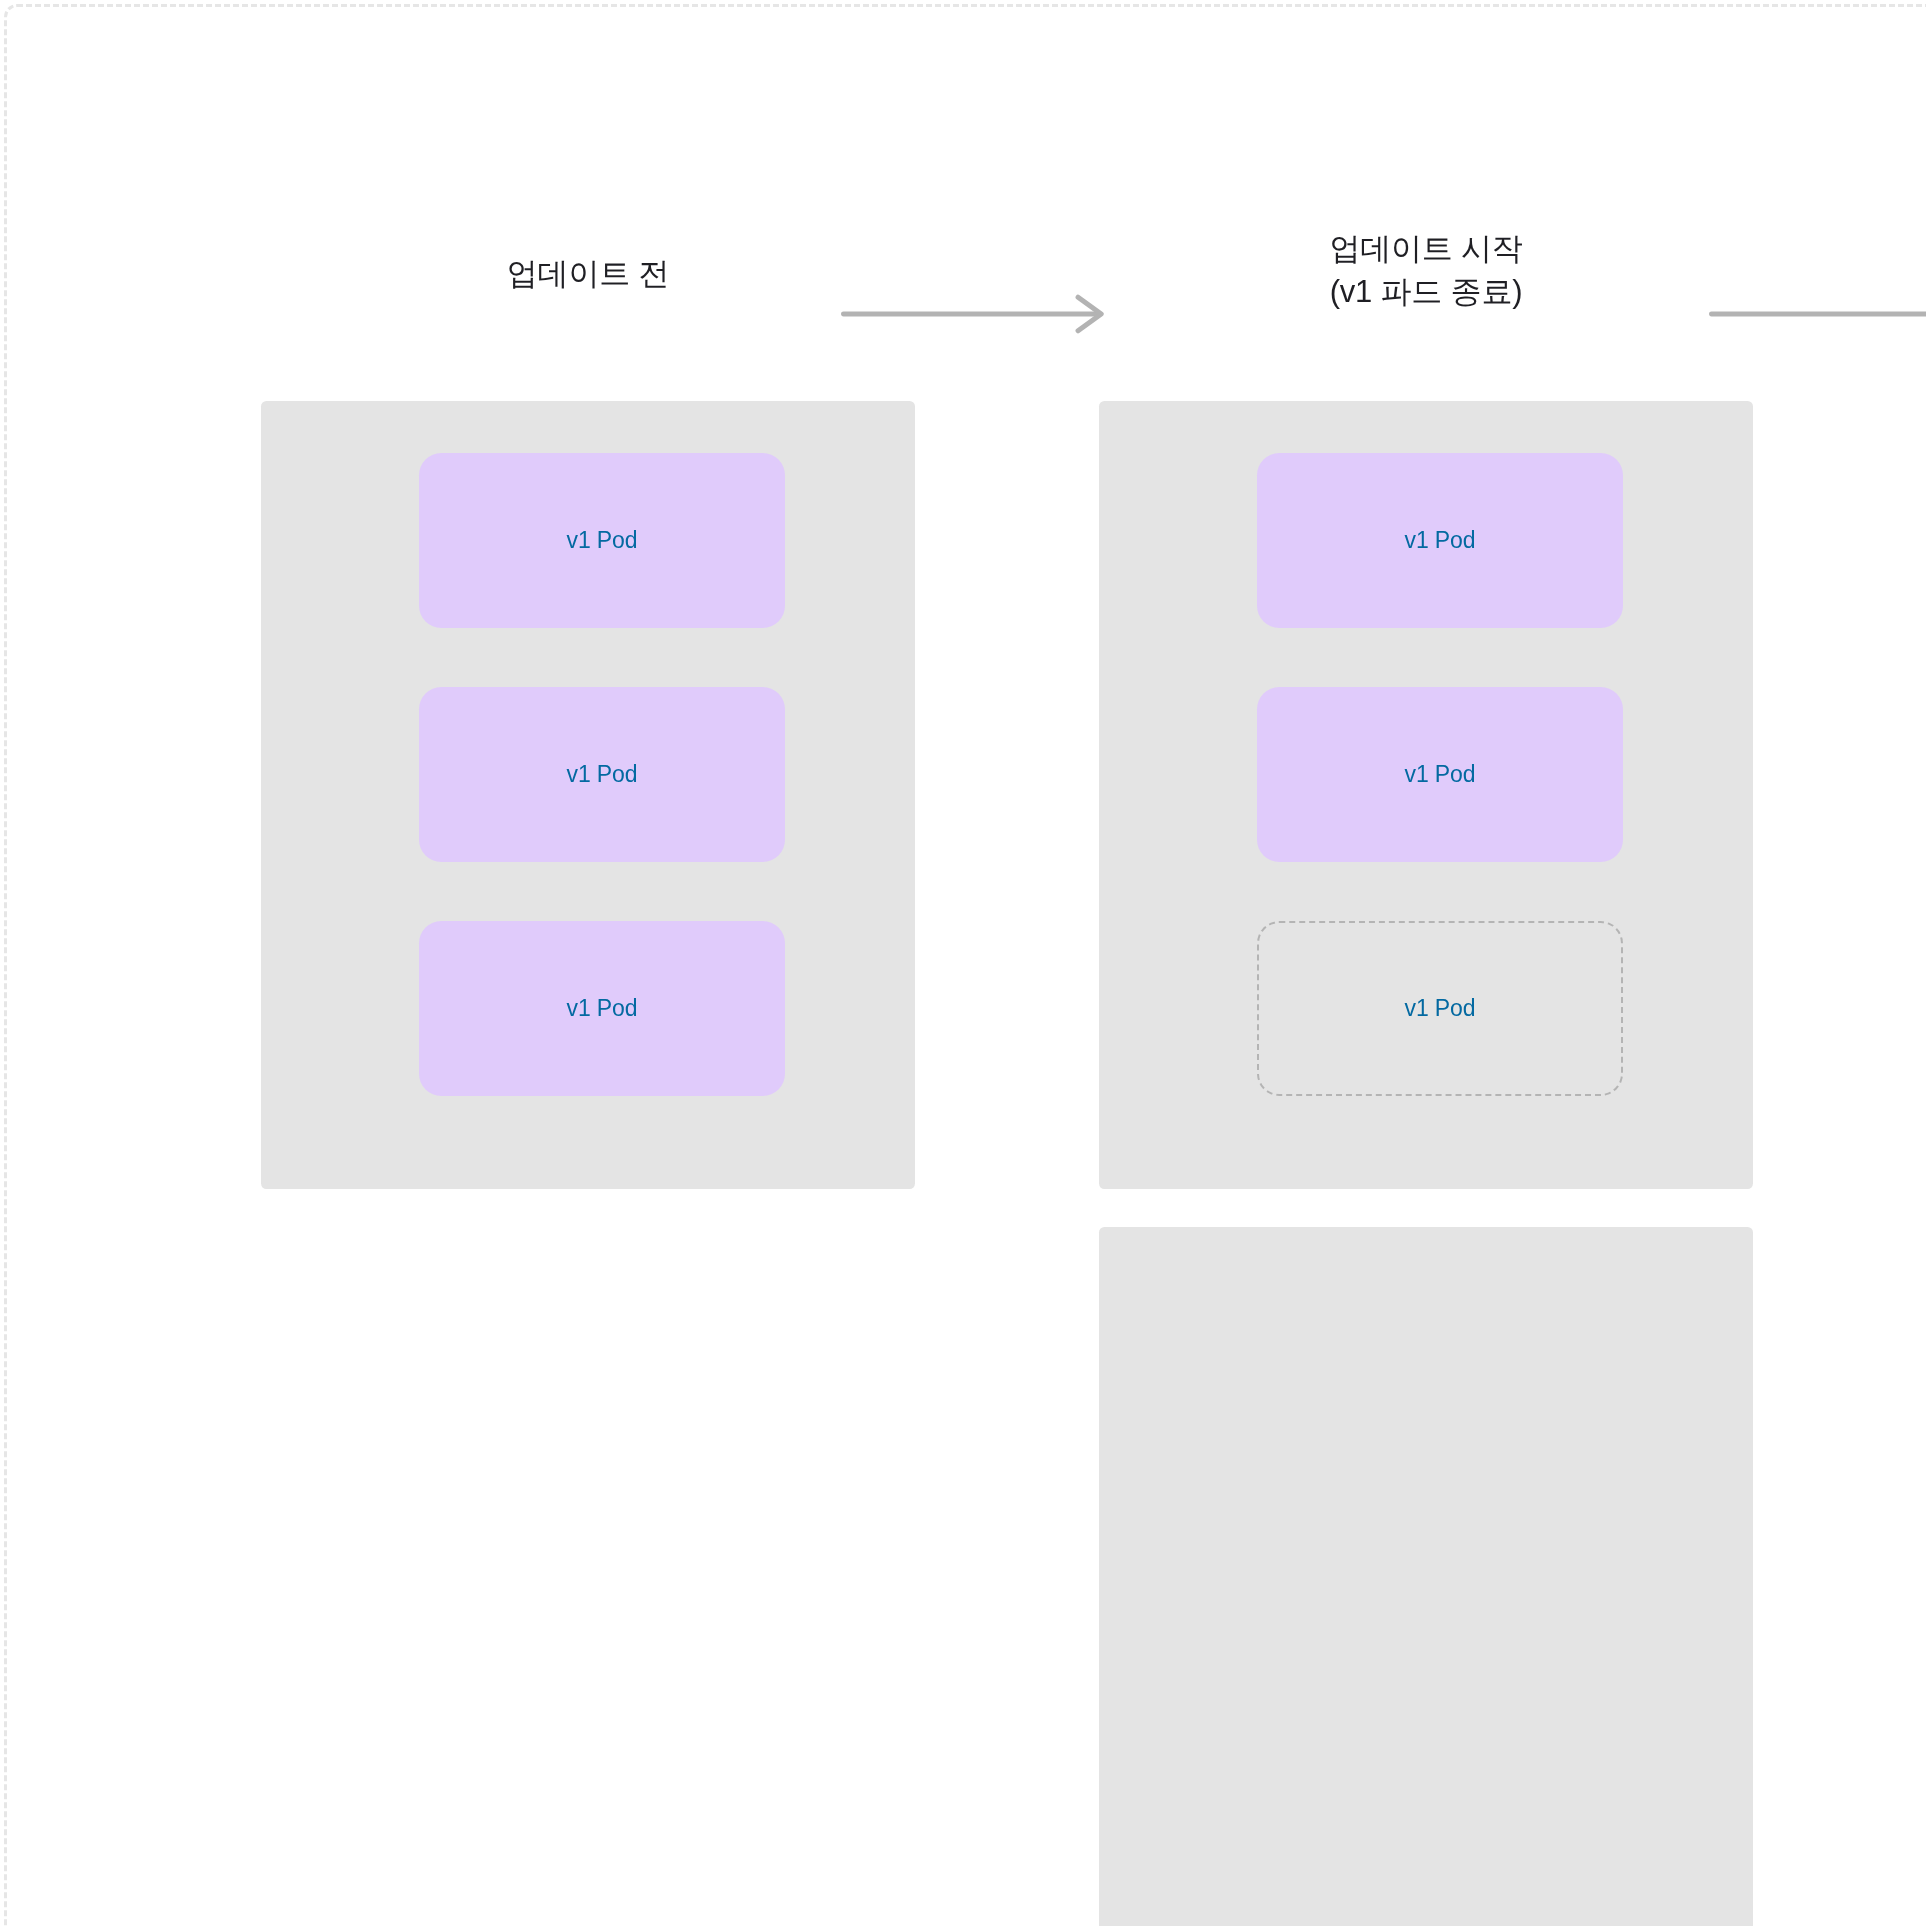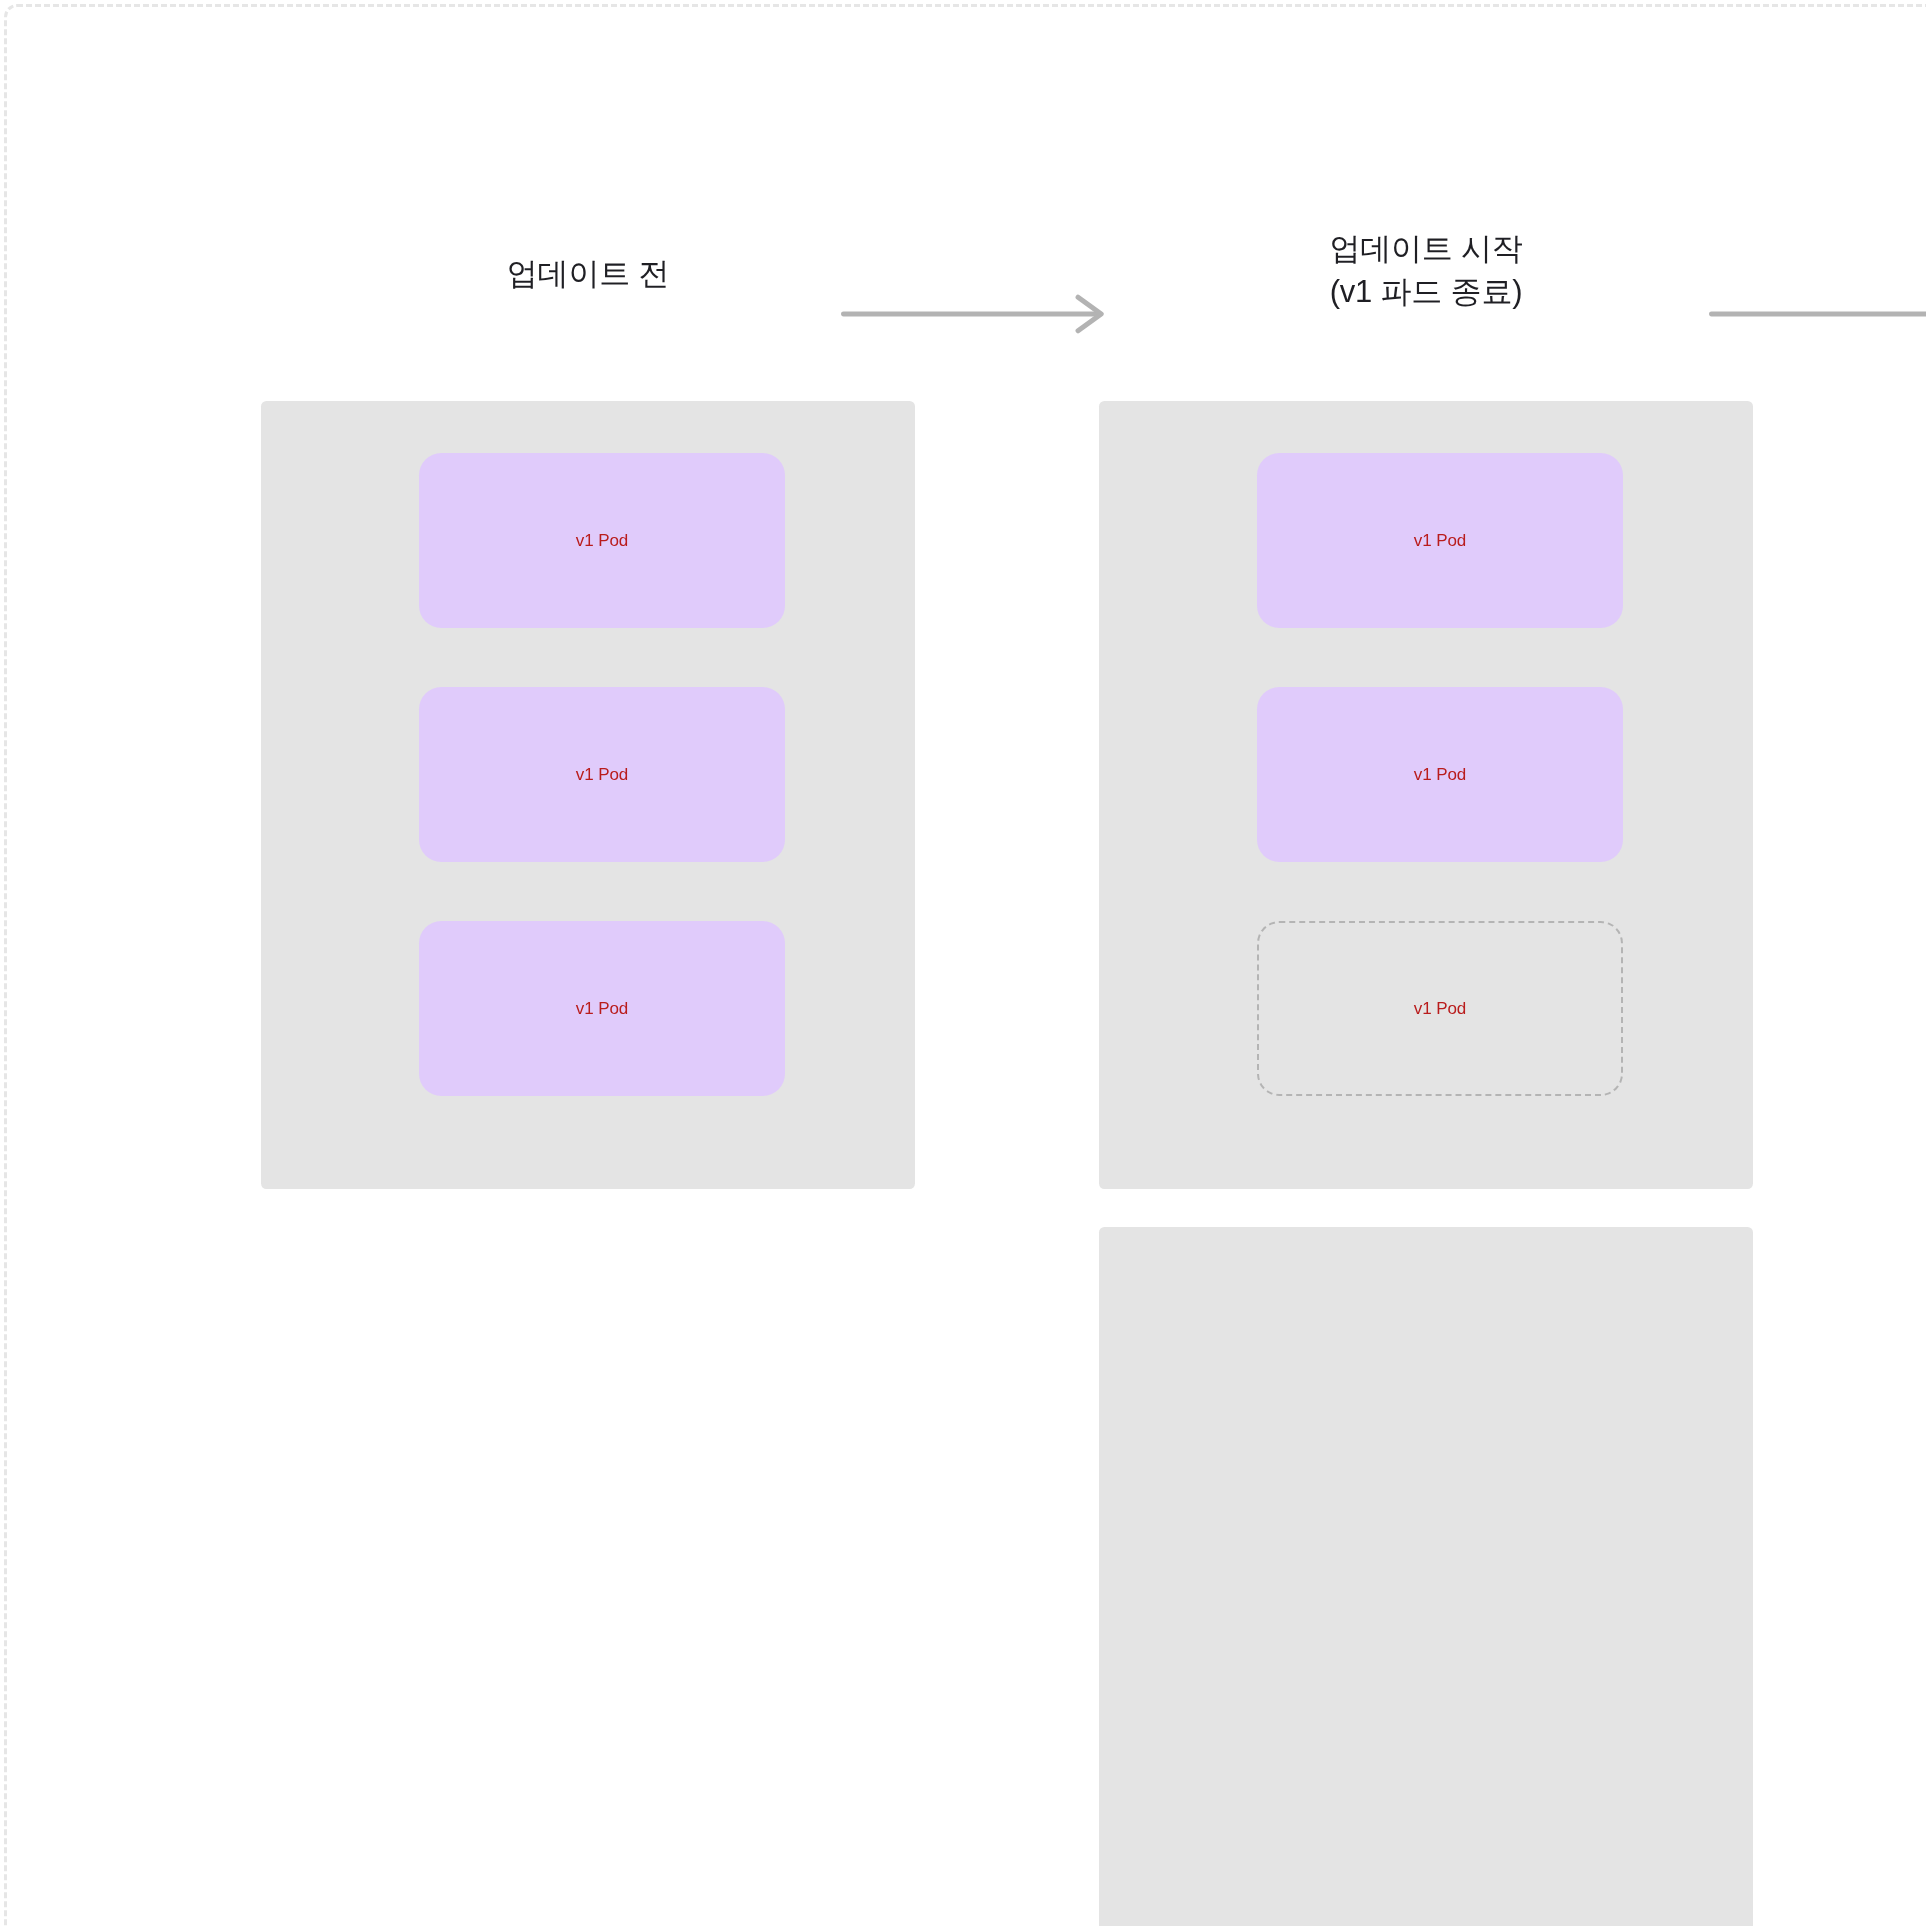--- a/index.html
+++ b/index.html
@@ -72,23 +72,23 @@
     position: absolute;
     width: 366px;
     height: 175px;
     border-radius: 22.3px;
     display: flex;
     align-items: center;
     justify-content: center;
     box-sizing: border-box;
   }
   .pod-label {
-    font-size: 17px;
+    font-size: 23px;
     line-height: 23px;
-    color: #b91c1c;
+    color: #0369a1;
     font-weight: 400;
     letter-spacing: -0.1px;
   }
   .pod.running-v1 { background: #e0cbfb; }
   .pod.terminating {
     background: transparent;
     border: 2.7px dashed #b4b4b4;
   }
 
   

